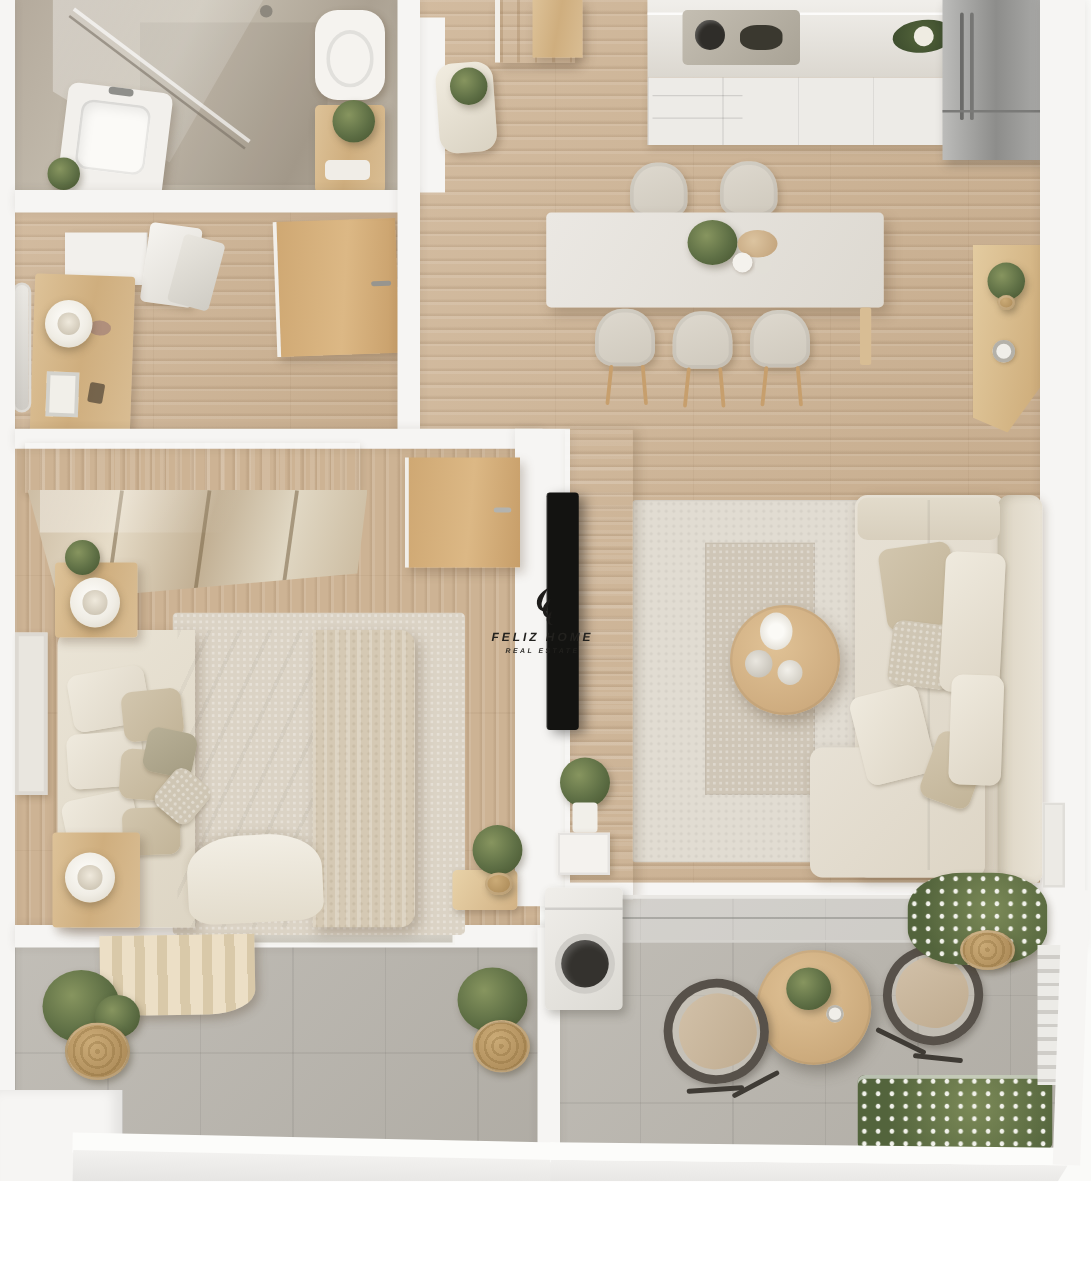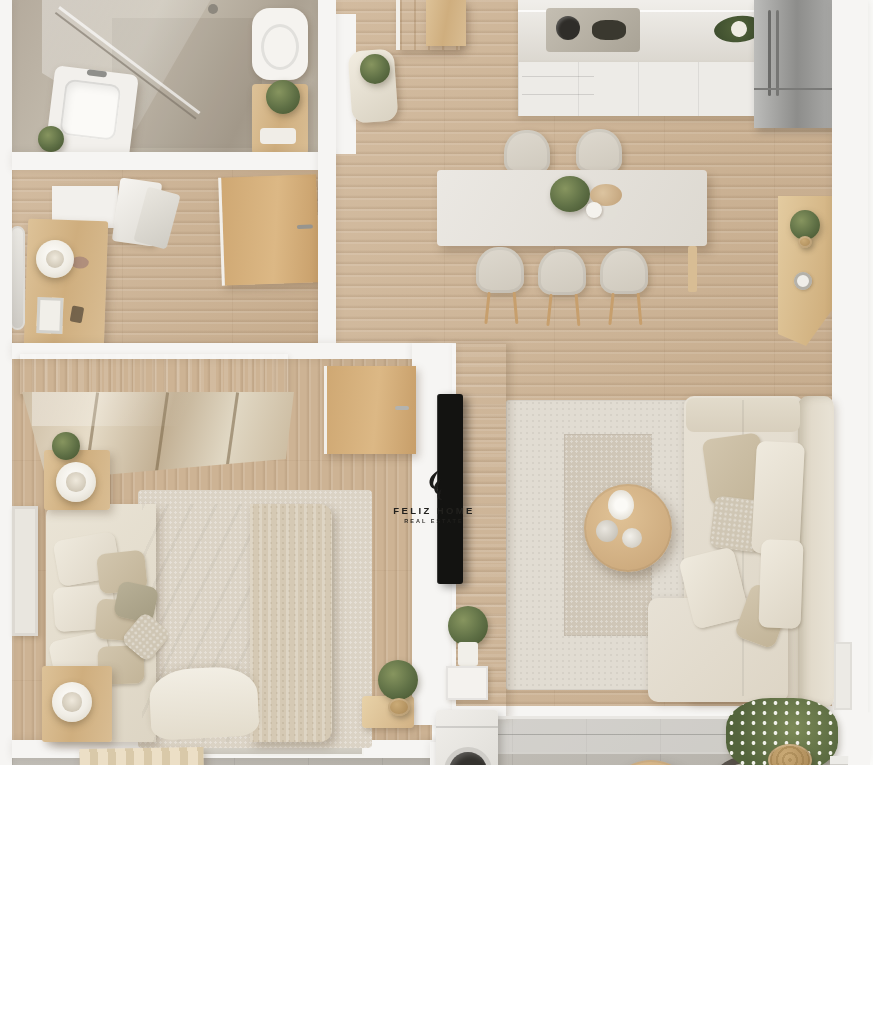--- a/index.html
+++ b/index.html
@@ -1,16 +1,16 @@
 <!DOCTYPE html>
 <html style="--background: #fafaf8; --wall-white: #f6f5f3; --wall-shadow: #dbdad8; --wood-floor: #cdb394; --wood-door: #cfa873; --tile-balcony: #b9b5ad; --marble-counter: #e2ded6; --cabinet-white: #edebe7; --steel-fridge: #9e9e9c; --cream-sofa: #e7e1d5; --beige-pillow: #d2c6ae; --rug-outer: #e1dcd2; --rug-inner: #cfc6b7; --bed-linen: #ebe6db; --throw-blanket: #d5c9b4; --plant-green: #5e6f45; --flower-white: #f1f1ea; --tv-black: #131311; --watermark-ink: #22211e;"><head>
 <meta charset="utf-8">
 <style>
   html,body{margin:0;padding:0;background:#ffffff;font-family:"Liberation Sans", sans-serif;}
-  .scene{position:relative;width:873px;height:765px;overflow:hidden;background:var(--background,#fafaf8);}
+  .scene{position:relative;width:873px;height:945px;overflow:hidden;background:var(--background,#fafaf8);font-style:italic;}
   .el{position:absolute;box-sizing:border-box;}
   
   .wall{background:var(--wall-white,#f6f5f3);}
   .wall-soft{box-shadow:0 0 8px rgba(60,50,40,.10);}
   .wood{background-color:var(--wood-floor,#cdb394);
         background-image:repeating-linear-gradient(180deg, rgba(255,255,255,.10) 0 2px, rgba(255,255,255,0) 2px 8px, rgba(92,62,32,.10) 10px 11px),
         repeating-linear-gradient(90deg, rgba(92,62,32,.05) 0 1px, transparent 1px 110px),
         linear-gradient(100deg, rgba(255,255,255,.10), rgba(92,62,32,.06));}
   .wood-v{background-color:var(--wood-floor,#cdb394);
         background-image:repeating-linear-gradient(90deg, rgba(255,255,255,.10) 0 2px, rgba(255,255,255,0) 2px 8px, rgba(92,62,32,.10) 10px 11px),

